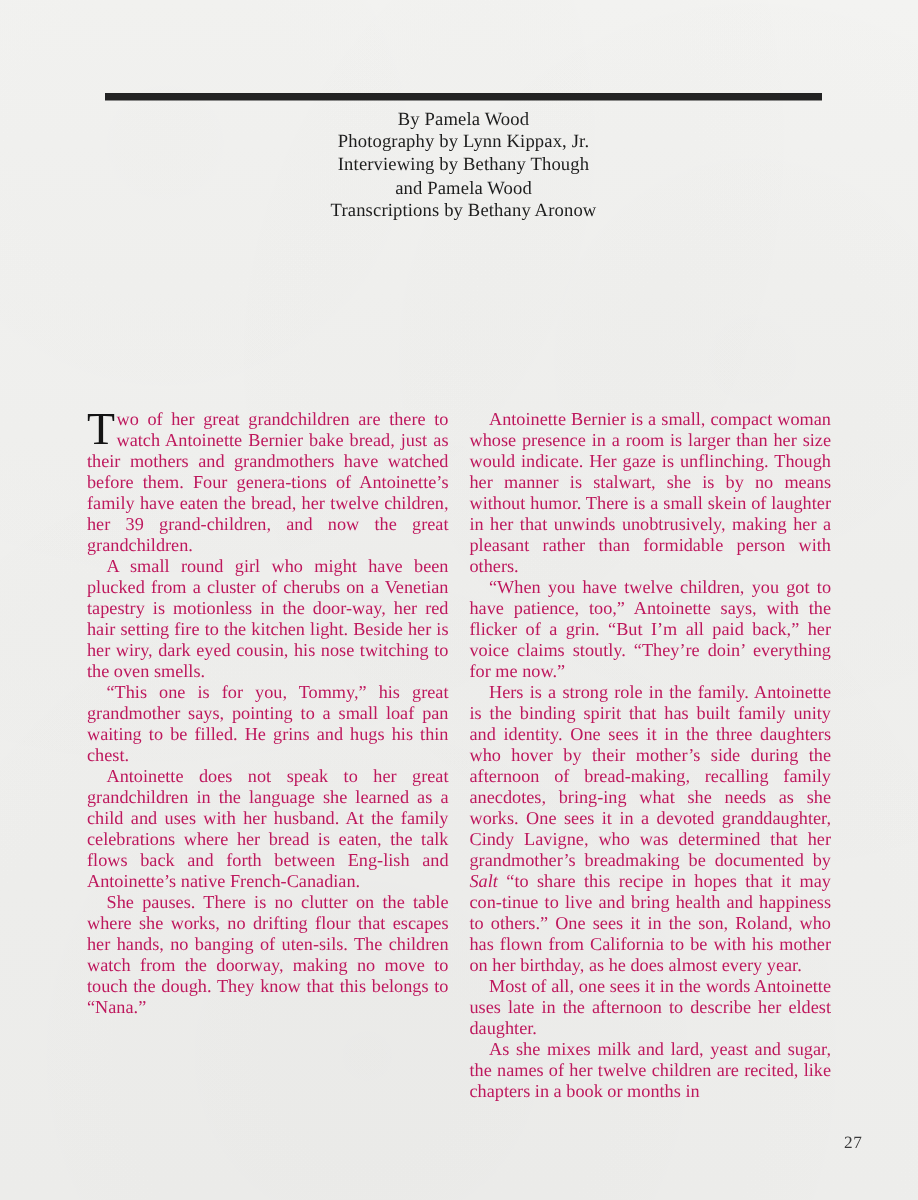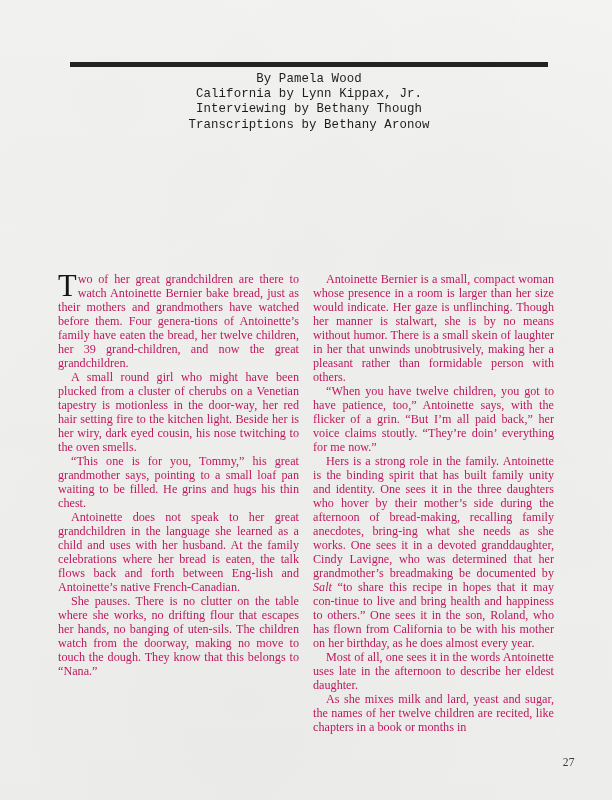--- a/index.html
+++ b/index.html
@@ -48,21 +48,20 @@
   .credits {
     position: absolute;
     left: 70px;
     top: 72px;
     width: 478px;
     text-align: center;
     font-size: 12.4px;
     line-height: 15.2px;
     letter-spacing: 0.1px;
     color: #1d1d1d;
-    font-family: Liberation Mono, monospace;
   }
   .credits .credit-line {
     white-space: nowrap;
   }
 
   
   .columns {
     position: absolute;
     left: 58px;
     top: 272px;
@@ -115,22 +114,23 @@
 <body>
 
 <div class="paper-grain"></div>
 
 <div class="page">
 
   <div class="masthead-rule"></div>
 
   <div class="credits">
     <div class="credit-line">By Pamela Wood</div>
-    <div class="credit-line">California by Lynn Kippax, Jr.</div>
+    <div class="credit-line">Photography by Lynn Kippax, Jr.</div>
     <div class="credit-line">Interviewing by Bethany Though</div>
+    <div class="credit-line">and Pamela Wood</div>
     <div class="credit-line">Transcriptions by Bethany Aronow</div>
   </div>
 
   <div class="columns">
 
     <div class="column">
       <p class="para dropcap-para">Two of her great grandchildren are there to watch Antoinette Bernier bake bread, just as their mothers and grandmothers have watched before them. Four genera-tions of Antoinette’s family have eaten the bread, her twelve children, her 39 grand-children, and now the great grandchildren.</p>
       <p class="para">A small round girl who might have been plucked from a cluster of cherubs on a Venetian tapestry is motionless in the door-way, her red hair setting fire to the kitchen light. Beside her is her wiry, dark eyed cousin, his nose twitching to the oven smells.</p>
       <p class="para">“This one is for you, Tommy,” his great grandmother says, pointing to a small loaf pan waiting to be filled. He grins and hugs his thin chest.</p>
       <p class="para">Antoinette does not speak to her great grandchildren in the language she learned as a child and uses with her husband. At the family celebrations where her bread is eaten, the talk flows back and forth between Eng-lish and Antoinette’s native French-Canadian.</p>

